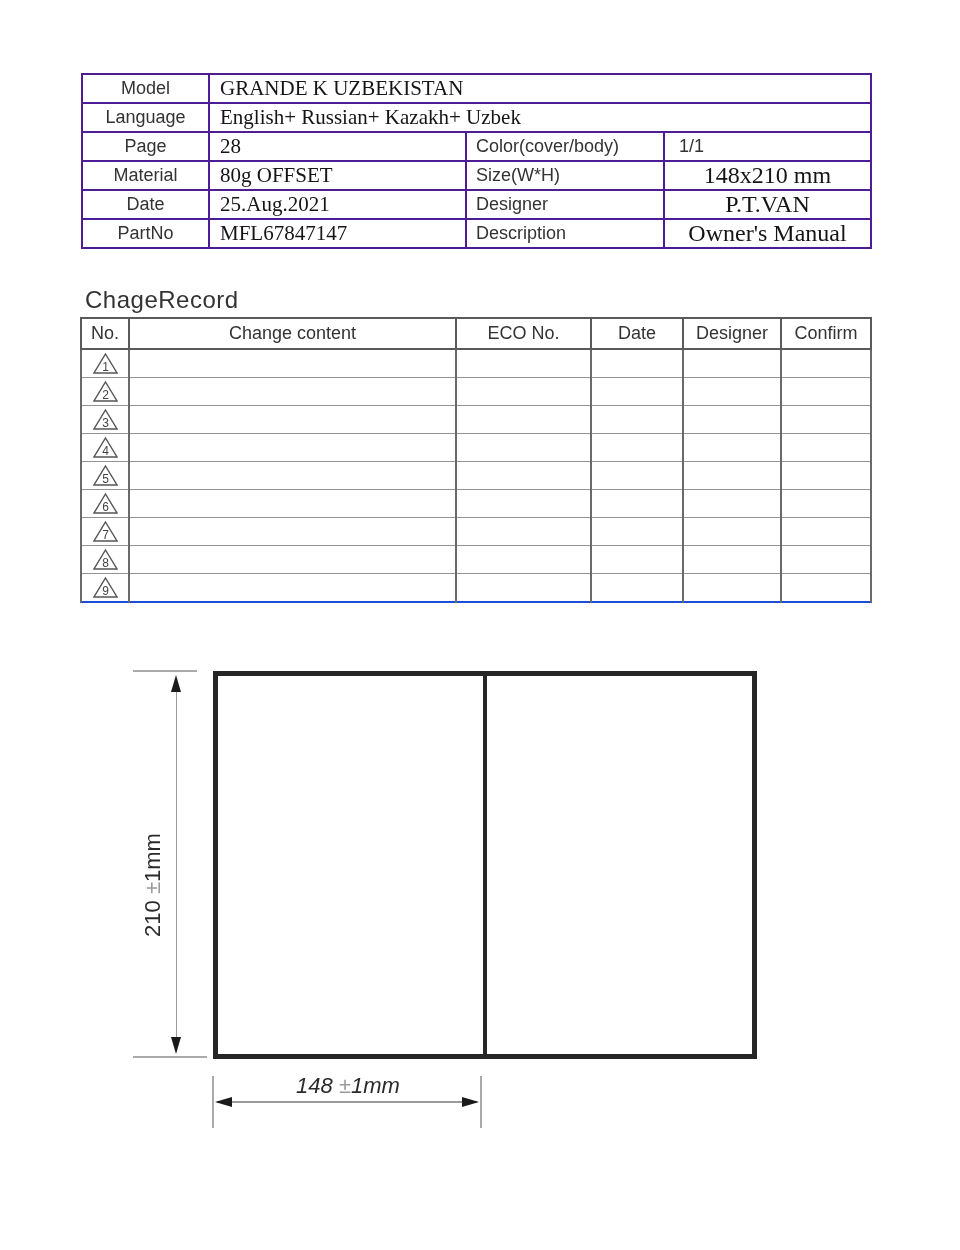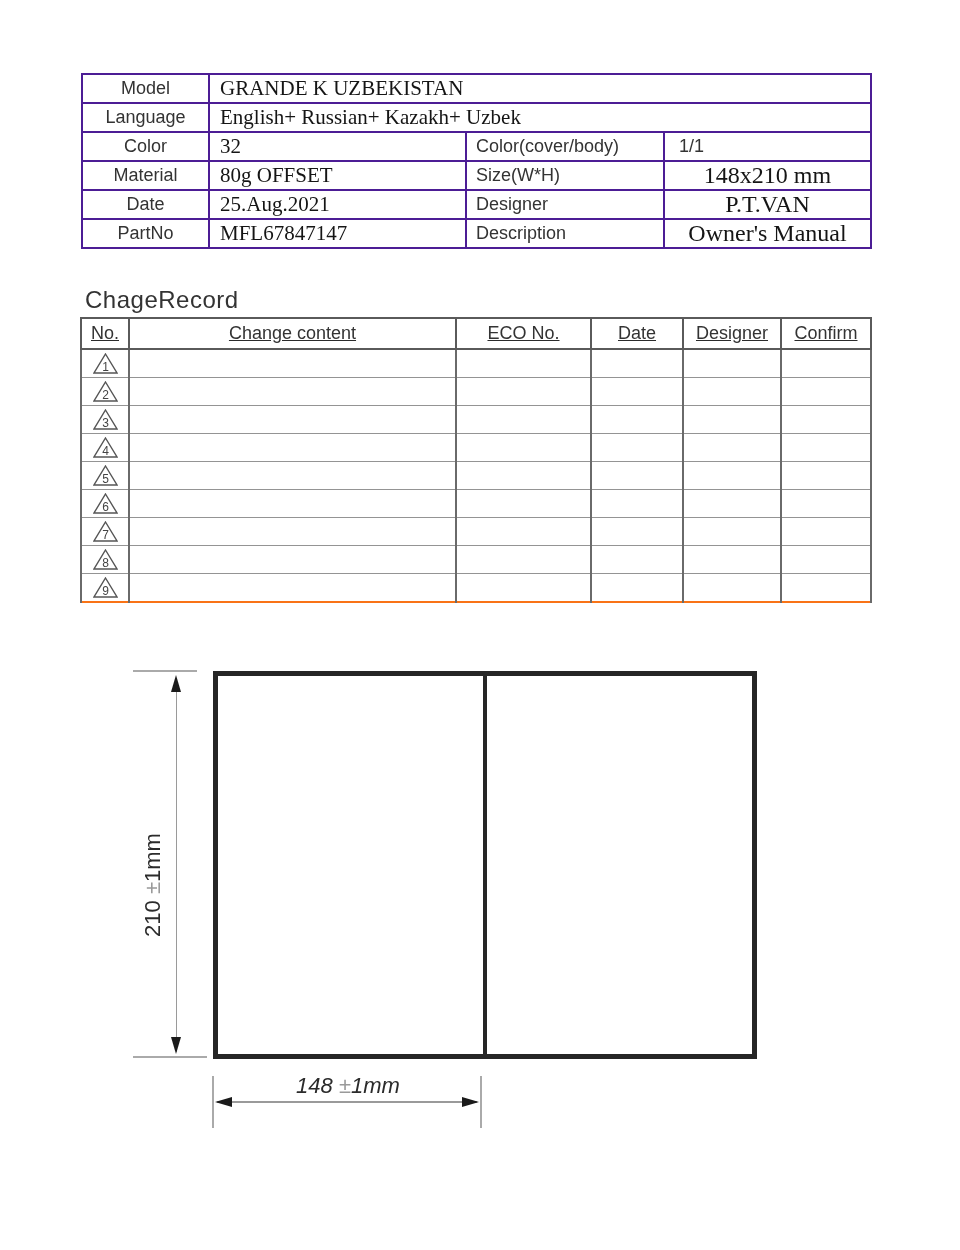--- a/index.html
+++ b/index.html
@@ -28,21 +28,21 @@
   }
   td.val-sans{ font-size:18px;color:#333;text-align:left;padding-left:14px;border-radius:7px; }
 
   
   .chg-title{
     position:absolute;left:85px;top:286px;font-size:24px;color:#333;
     letter-spacing:0.5px;
   }
   .chg-table{
     position:absolute;left:80px;top:317px;width:790px;
-    border-collapse:collapse;table-layout:fixed;border:2px solid #f97316;text-decoration:underline;
+    border-collapse:collapse;table-layout:fixed;border:2px solid #1d4ed8;
   }
   .chg-table th{
     font-weight:normal;font-size:18px;color:#333;height:29px;
     border:2px solid #5a5a5a;padding:0;overflow:hidden;white-space:nowrap;
   }
   .chg-table td{
     height:27px;padding:0;
     border-left:2px solid #6a6a6a;border-right:2px solid #6a6a6a;
     border-top:1.5px solid #949494;border-bottom:1.5px solid #949494;
   }
@@ -90,22 +90,22 @@
   <tbody>
       <tr>
     <td class="lbl">Model</td>
     <td class="val" colspan="3">GRANDE K UZBEKISTAN</td>
   </tr>
   <tr>
     <td class="lbl">Language</td>
     <td class="val" colspan="3">English+ Russian+ Kazakh+ Uzbek</td>
   </tr>
   <tr>
-    <td class="lbl">Color</td>
-    <td class="val">32</td>
+    <td class="lbl">Page</td>
+    <td class="val">28</td>
     <td class="lbl2">Color(cover/body)</td>
     <td class="val-sans">1/1</td>
   </tr>
   <tr>
     <td class="lbl">Material</td>
     <td class="val">80g OFFSET</td>
     <td class="lbl2">Size(W*H)</td>
     <td class="val-big">148x210 mm</td>
   </tr>
   <tr>

